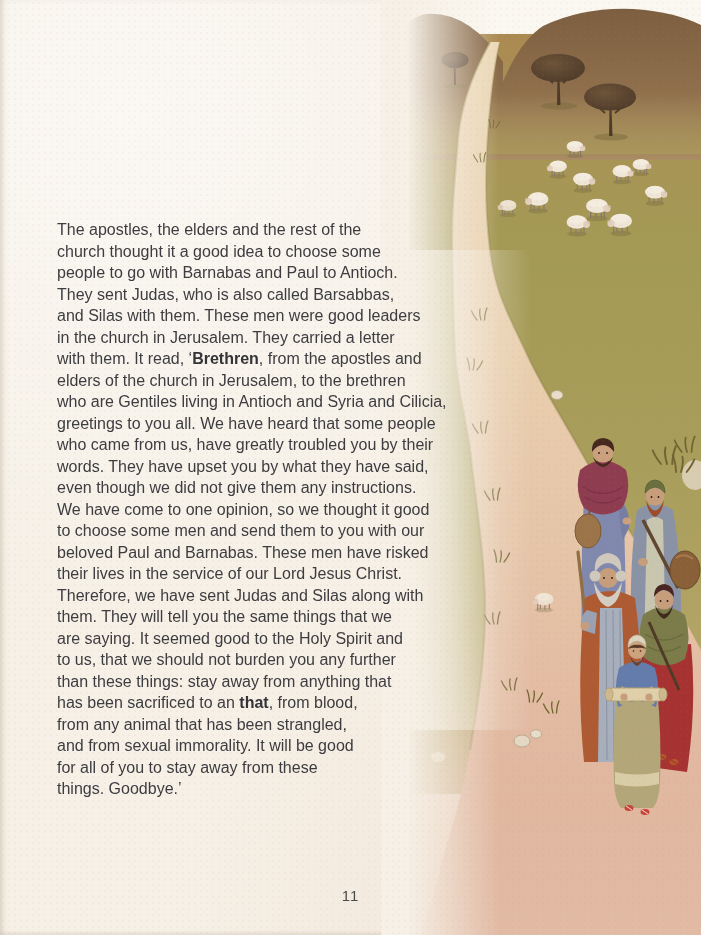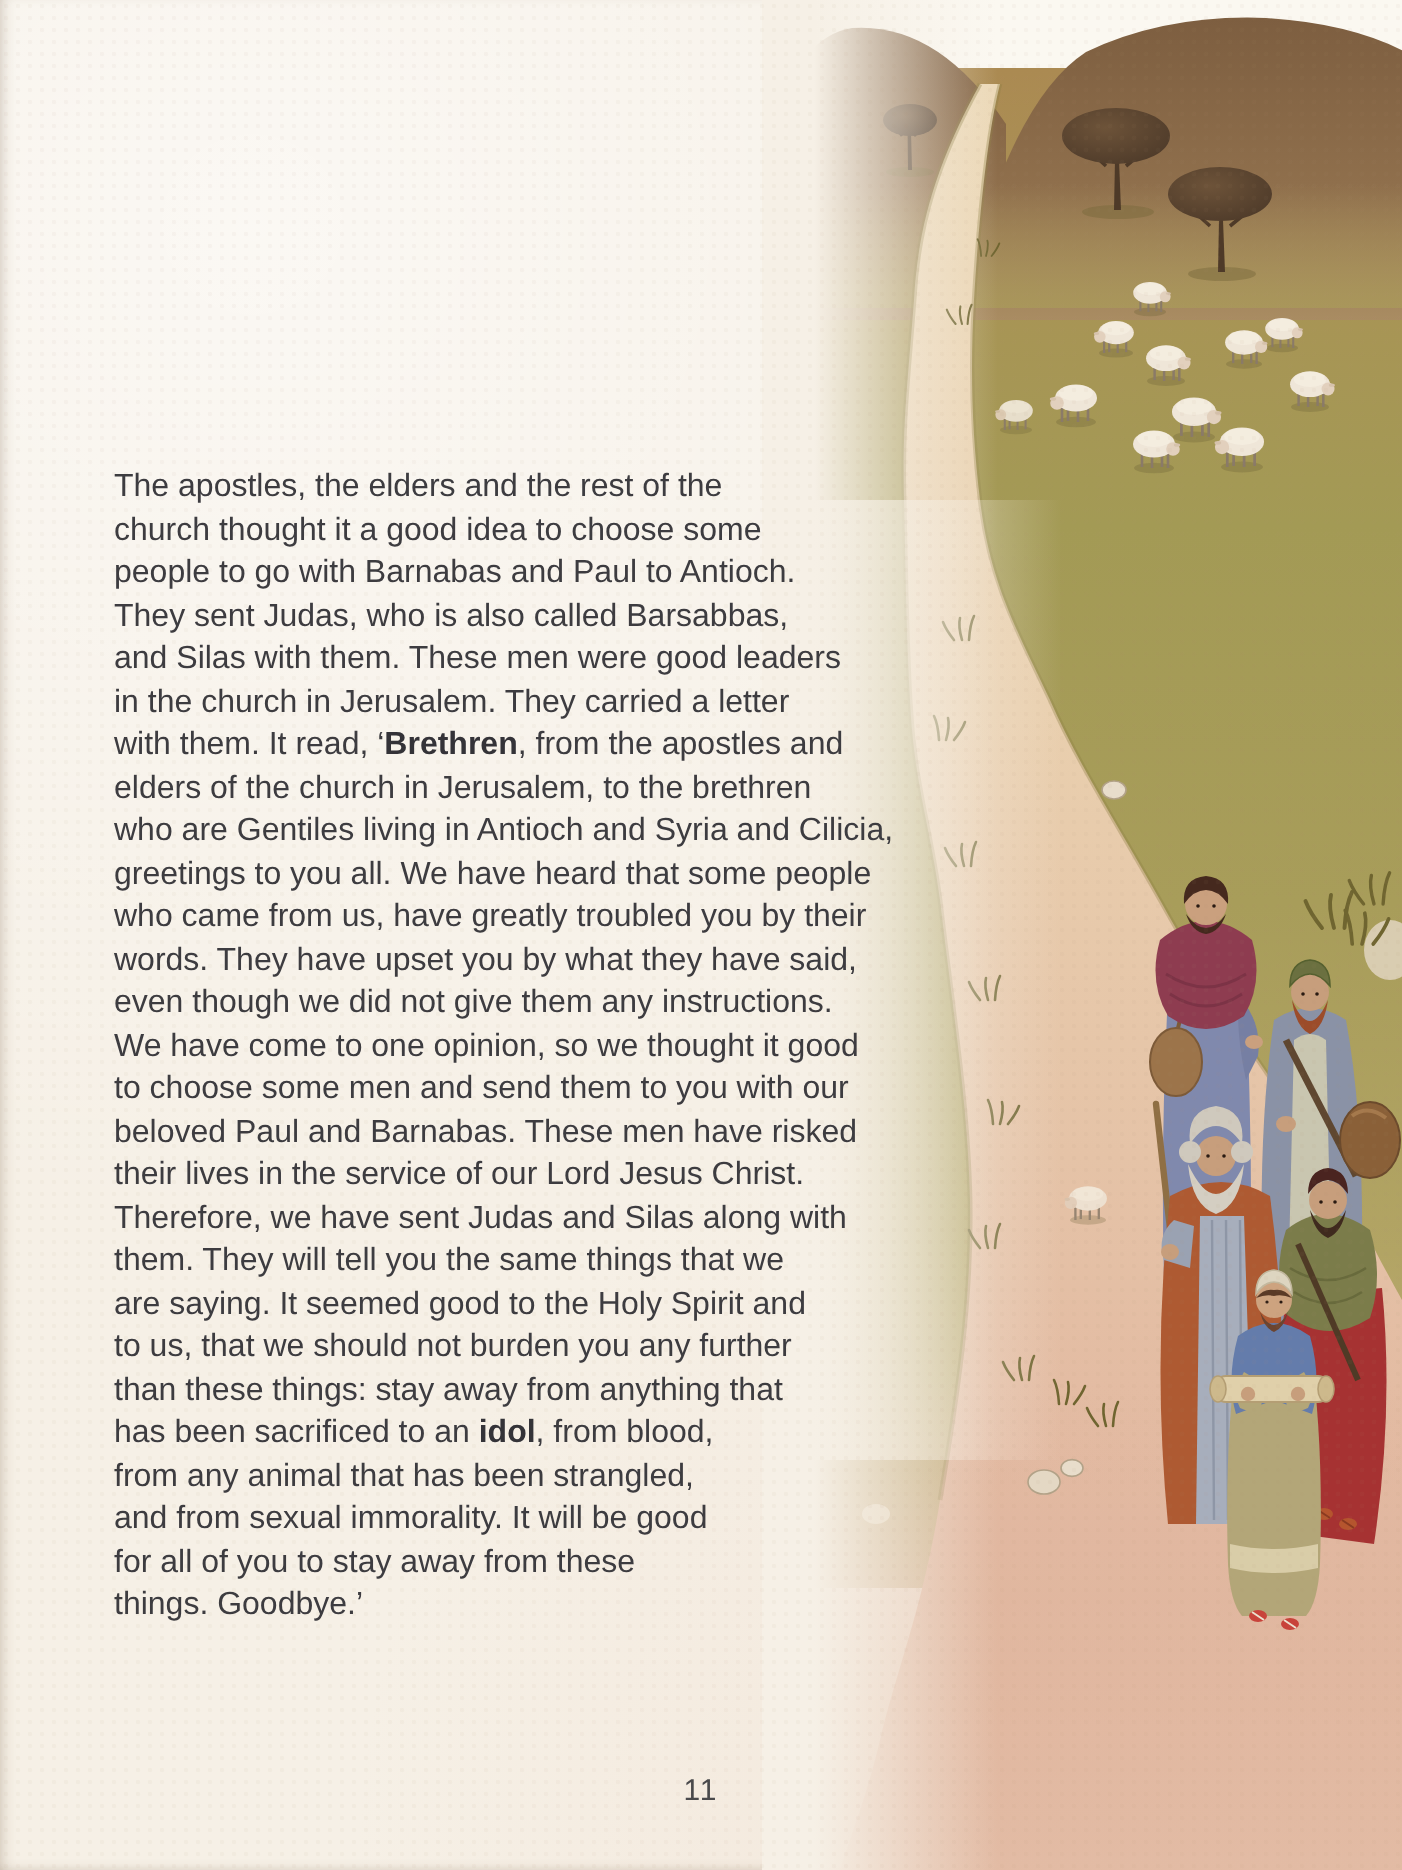--- a/index.html
+++ b/index.html
@@ -30,21 +30,20 @@
     font-family:"Liberation Sans",sans-serif;
   }
   .reference{
     margin-top:14px;color:#3e3d43;font-size:25px;letter-spacing:2px;
     font-family:"DejaVu Sans",cursive,sans-serif;transform:rotate(-.6deg);
   }
   .story{
     position:absolute;left:57px;top:219px;width:435px;z-index:5;
     color:#3d3c40;font-size:16px;line-height:21.5px;white-space:pre-line;
     font-family:"Liberation Sans",sans-serif;
-    margin-top:14px;
   }
   .story b{font-weight:bold;color:#343338;text-align:center;}
   .pagenum{position:absolute;left:0;top:887px;width:701px;text-align:center;z-index:5;
     color:#4a4a4c;font-size:15px;letter-spacing:1px;}
 </style>
 </head>
 <body>
 
 <div class="page">
 
@@ -298,20 +297,20 @@
 even though we did not give them any instructions.
 We have come to one opinion, so we thought it good
 to choose some men and send them to you with our
 beloved Paul and Barnabas. These men have risked
 their lives in the service of our Lord Jesus Christ.
 Therefore, we have sent Judas and Silas along with
 them. They will tell you the same things that we
 are saying. It seemed good to the Holy Spirit and
 to us, that we should not burden you any further
 than these things: stay away from anything that
-has been sacrificed to an <b>idol</b>, from blood,
+has been sacrificed to an <b>that</b>, from blood,
 from any animal that has been strangled,
 and from sexual immorality. It will be good
 for all of you to stay away from these
 things. Goodbye.’</main>
 
   <div class="pagenum">11</div>
 </div>
 
 </body></html>

